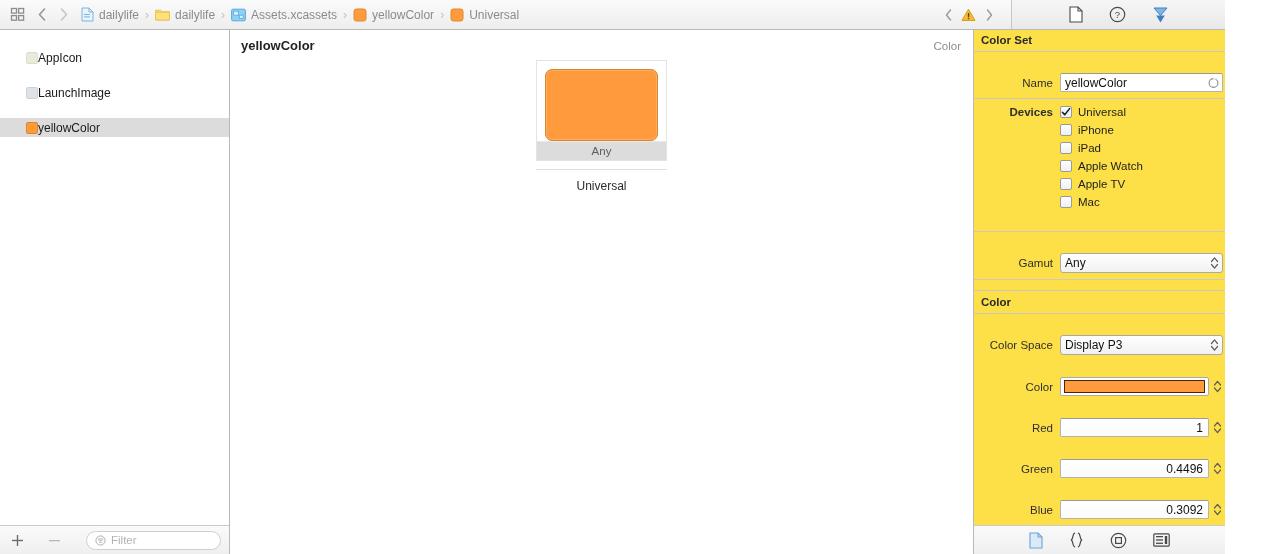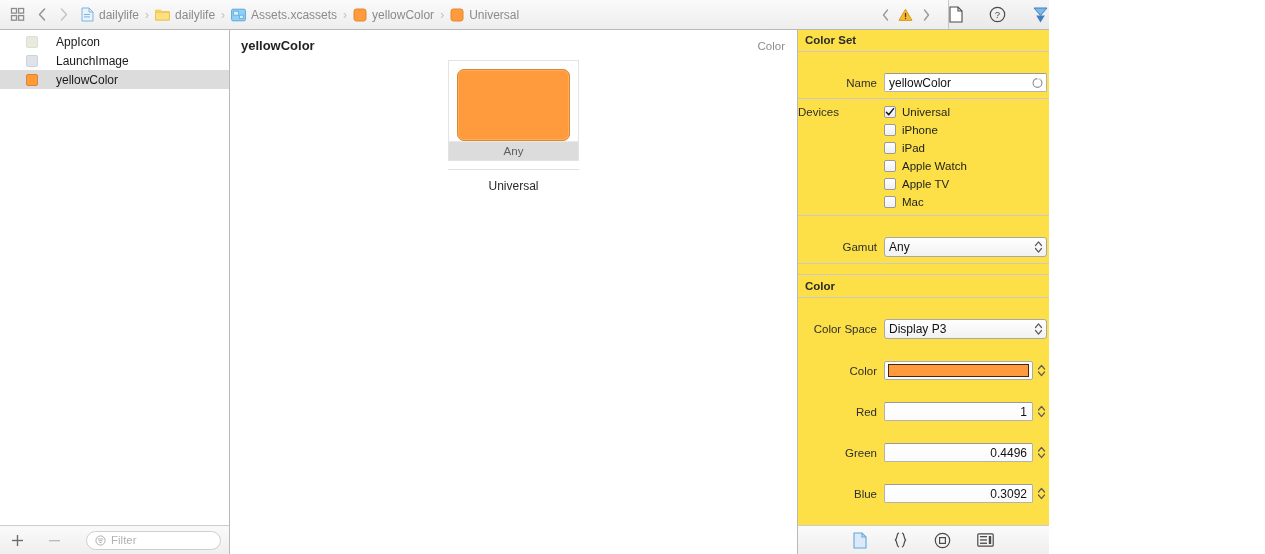--- a/index.html
+++ b/index.html
@@ -5,21 +5,21 @@
   * { margin:0; padding:0; box-sizing:border-box; }
   html,body {
     width:1265px; height:554px;
     font-family:"Liberation Sans", sans-serif;
     font-size:12px;
     color:#000;
     background:#fff;
     overflow:hidden;
     -webkit-font-smoothing:antialiased;
   }
-  .app { position:relative; width:1049px; height:554px; display:flex; flex-direction:column; }
+  .app { position:relative; width:1225px; height:554px; display:flex; flex-direction:column; }
 
   
   .jumpbar {
     height:30px; flex:0 0 30px;
     display:flex; align-items:stretch;
     background:linear-gradient(#fbfbfb,#eeeeee);
     border-bottom:1px solid #b9b9b9;
   }
   .jb-left {
     width:1012px; display:flex; align-items:center; padding:0 4px;
@@ -49,22 +49,22 @@
 
   
   .sidebar {
     width:230px; flex:0 0 230px;
     display:flex; flex-direction:column;
     background:#fff;
     border-right:1px solid #b9b9b9;
   }
   .asset-list { flex:1; overflow:hidden; padding-top:2px; }
   .asset-row {
-    height:19px; display:flex; align-items:center; gap:18px;
-    padding-left:26px; font-size:12px; color:#1a1a1a;
+    height:19px; display:flex; align-items:center; gap:0;
+    padding-left:26px; font-size:12px; color:#1a1a1a;margin-top:16px;
   }
   .asset-row.selected { background:#dcdcdc; }
   .sw { width:12px; height:12px; border-radius:2px; flex:0 0 12px; }
   .sw.appicon { background:#e9e9dd; border:1px solid #dedecf; }
   .sw.launch  { background:#dfe3e8; border:1px solid #ccd2da; }
   .sw.color   { background:#ff9a3d; border:1px solid #e08428; }
 
   .sidebar-foot {
     height:29px; flex:0 0 29px;
     display:flex; align-items:center; gap:19px; padding:0 8px;
@@ -177,22 +177,22 @@
   }
   .colorwell .fill {
     flex:1; height:13px; background:#ff9a3d; border:1px solid #46260a;
   }
 
   .stepper { width:11px; height:19px; margin-left:3px; flex:0 0 11px;
              display:flex; align-items:center; justify-content:center; }
 
   .checkrow { display:flex; align-items:center; min-height:18px; }
   .checkrow .lab {
-    width:86px; flex:0 0 86px; text-align:left; padding-right:7px;
-    font-size:11.5px; color:#2f2f2f;
+    width:86px; flex:0 0 86px; text-align:right; padding-right:7px;
+    font-size:11.5px; color:#2f2f2f;font-weight:bold;
   }
   .cbox {
     width:12px; height:12px; border:1px solid #9a9a9a; border-radius:2px;
     background:linear-gradient(#ffffff,#f0f0f0);
     display:flex; align-items:center; justify-content:center;
     flex:0 0 12px;
   }
   .cbox.on { background:linear-gradient(#fdfdfd,#ececec); }
   .cb-label { font-size:11.5px; color:#1d1d1d; margin-left:6px; }
 
@@ -462,21 +462,21 @@
             <span class="cbox"></span>
             <span class="cb-label">Apple Watch</span>
           </div>
 
           <div class="checkrow">
             <span class="lab"></span>
             <span class="cbox"></span>
             <span class="cb-label">Apple TV</span>
           </div>
 
-          <div class="checkrow" style="margin-bottom:4px;">
+          <div class="checkrow" style="margin-bottom:20px;">
             <span class="lab"></span>
             <span class="cbox"></span>
             <span class="cb-label">Mac</span>
           </div>
         </div>
 
         <div class="hr"></div>
 
         <div class="row">
           <span class="lab">Gamut</span>

